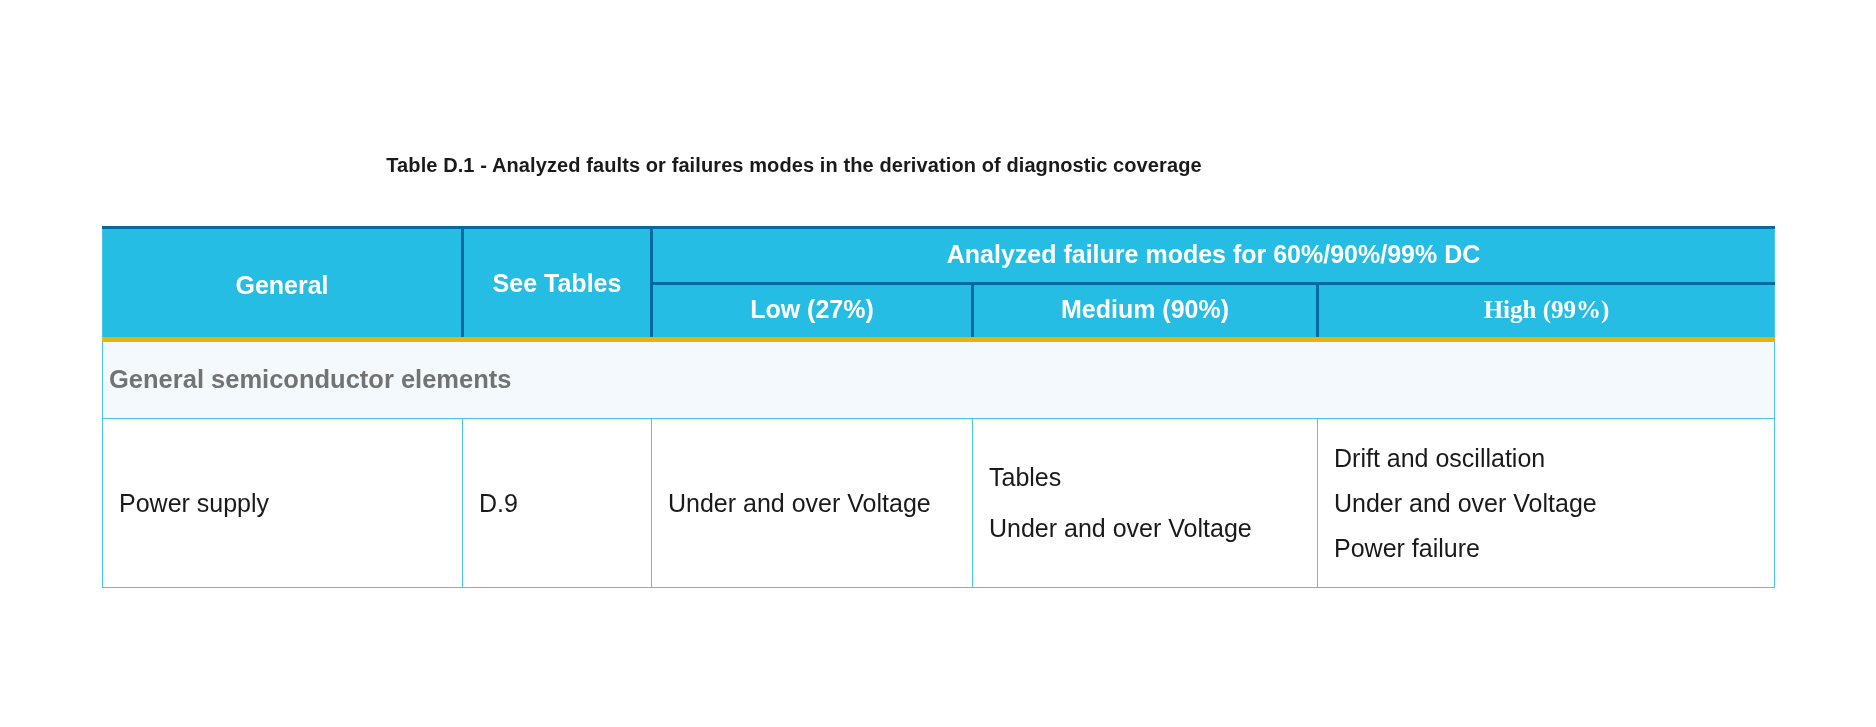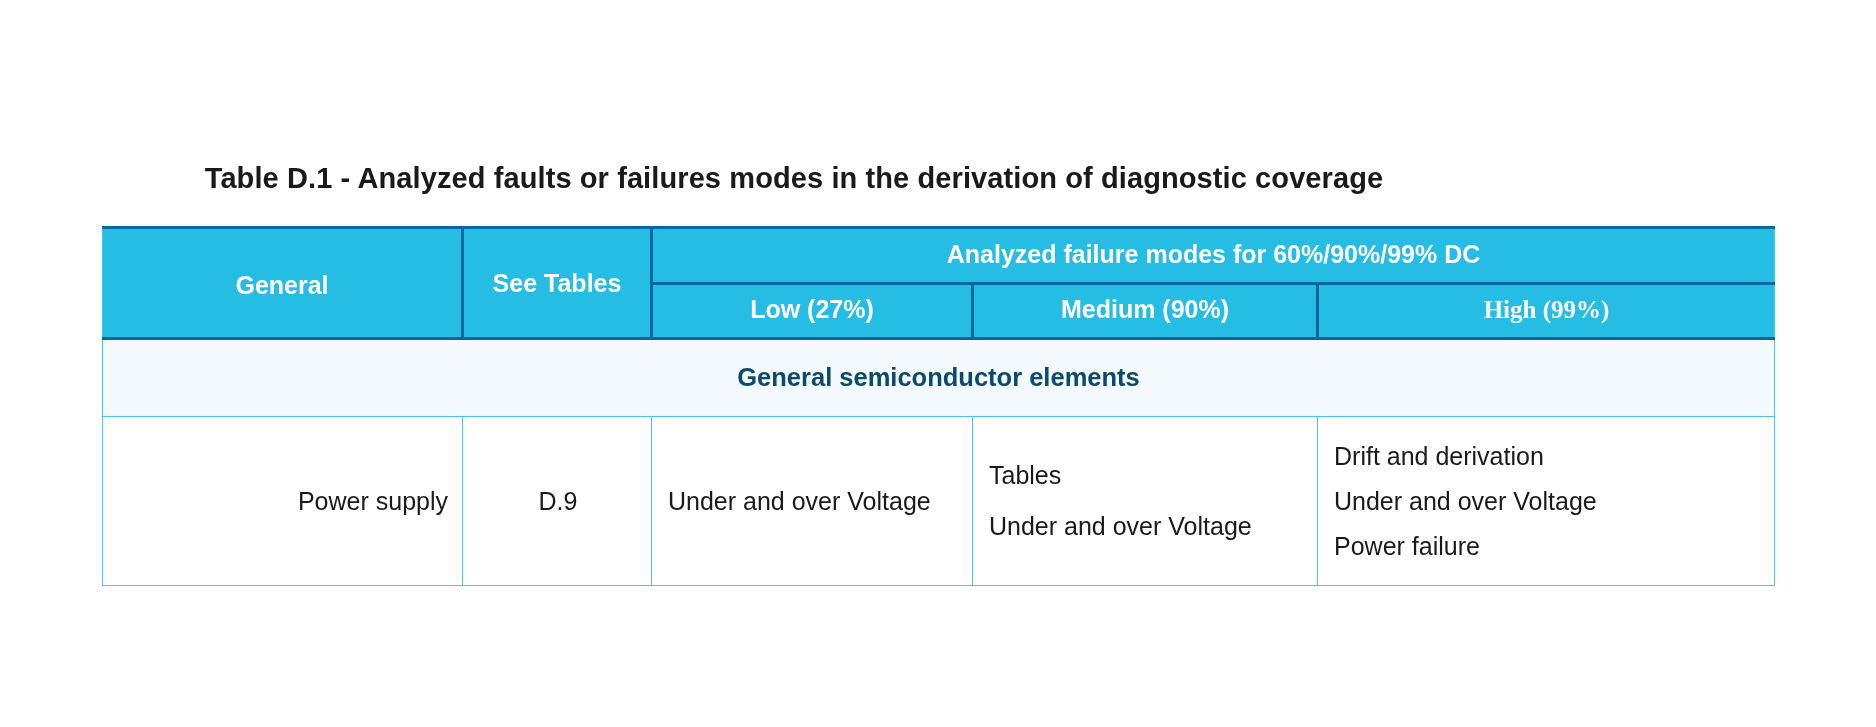--- a/index.html
+++ b/index.html
@@ -17,24 +17,24 @@
   .page {
     position: relative;
     width: 1876px;
     height: 727px;
   }
 
   
   .table-caption {
     position: absolute;
     left: 0;
-    top: 162px;
+    top: 154px;
     width: 1588px;
     text-align: center;
-    font-size: 29px;
+    font-size: 20px;
     font-weight: bold;
     color: #1a1a1a;
     letter-spacing: 0.1px;
     white-space: nowrap;
   }
 
   
   .table-wrap {
     position: absolute;
     left: 102px;
@@ -82,51 +82,50 @@
     padding: 9px 6px 12px 6px;
   }
   th.hd-sub-last {
     border-right: none;
     font-family: Liberation Serif, serif;
   }
 
   
   td.section-row {
     background: #F4F9FD;
-    color: #0c4a6e;
+    color: #737373;
     font-size: 25.5px;
     font-weight: bold;
-    text-align: center;
     vertical-align: middle;
     border: none;
-    border-top: 1px solid #eab308;
+    border-top: 5px solid #eab308;
     border-bottom: 1px solid #45C8EE;
     padding: 13px 6px 14px 6px;
     height: 49px;
   }
 
   
   td.bd {
     background: #ffffff;
     color: #1a1a1a;
     font-size: 25px;
     font-weight: normal;
     border: 1px solid #45C8EE;
     padding: 10px 14px 10px 16px;
     line-height: 1.24;
     height: 148px;
   }
   td.bd-element {
     border-left: none;
     vertical-align: middle;
-    text-align: right;
+    text-align: left;
   }
   td.bd-see {
     vertical-align: middle;
-    text-align: center;
+    text-align: left;
   }
   td.bd-low {
     vertical-align: middle;
     text-align: left;
   }
   td.bd-modes {
     vertical-align: middle;
     text-align: left;
   }
   td.bd-last {
@@ -186,21 +185,21 @@
             </span>
           </td>
           <td class="bd bd-modes">
             <span class="mode-list">
               <span class="mode-line">Tables</span>
               <span class="mode-line">Under and over Voltage</span>
             </span>
           </td>
           <td class="bd bd-modes bd-last">
             <span class="mode-list tight">
-              <span class="mode-line">Drift and derivation</span>
+              <span class="mode-line">Drift and oscillation</span>
               <span class="mode-line">Under and over Voltage</span>
               <span class="mode-line">Power failure</span>
             </span>
           </td>
         </tr>
       </tbody>
     </table>
   </div>
 
 </div>

